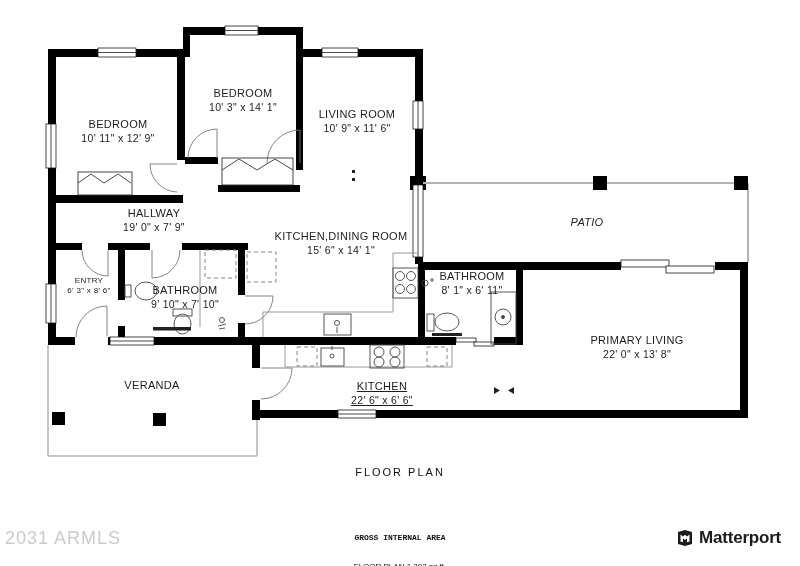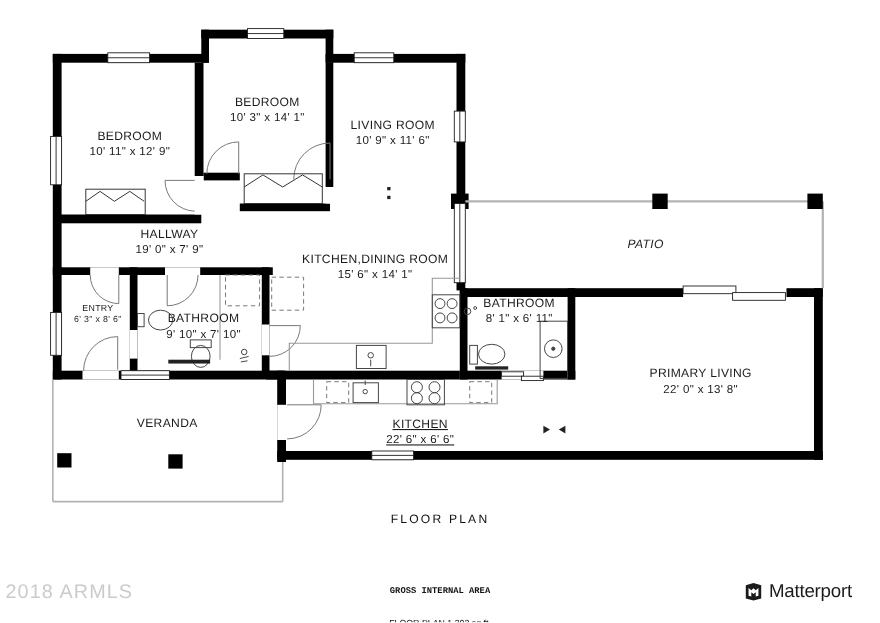--- a/index.html
+++ b/index.html
@@ -12,21 +12,21 @@
   .room-label.small{font-size:8px;line-height:10px;}
   .room-label.small .rdims{font-size:8px;}
   .plan-title{position:absolute;left:0;top:466px;width:800px;text-align:center;
               font-size:11px;letter-spacing:2px;color:#111;}
   .summary{position:absolute;left:0;top:514px;width:800px;text-align:center;
            font-size:8px;line-height:9.5px;color:#111;white-space:pre;}
   .summary .heading{font-weight:bold;font-family:Liberation Mono, monospace;}
   .watermark{position:absolute;left:5px;top:528px;font-size:18px;letter-spacing:1px;
              color:#cbcbcb;}
   .brand{position:absolute;left:676px;top:528px;display:flex;align-items:center;gap:5px;}
-  .brand .brand-text{font-size:17px;font-weight:normal;color:#1b1b1b;letter-spacing:-.2px;}
+  .brand .brand-text{font-size:17px;font-weight:bold;color:#1b1b1b;letter-spacing:-.2px;}
 </style>
 </head>
 <body>
 
 <div class="page">
 
   <svg class="plan-svg" width="800" height="566" viewBox="0 0 800 566">
 
     <g fill="#000">
       <rect x="183" y="27" width="120" height="8"></rect>
@@ -237,21 +237,21 @@
   <div class="plan-title">FLOOR PLAN</div>
 
   <div class="summary">
     <div class="heading">GROSS INTERNAL AREA</div>
     <div class="line">FLOOR PLAN 1,393 sq.ft.</div>
     
     
     
   </div>
 
-  <div class="watermark">2018 ARMLS</div>
+  <div class="watermark">2031 ARMLS</div>
 
   <div class="brand">
     <svg width="18" height="18" viewBox="0 0 18 18">
       <polygon points="2,3 9,1 16,3 16,15 9,17 2,15" fill="#1b1b1b"></polygon>
       <path d="M4.5,5.5 L7,7.5 L9,5.8 L11,7.5 L13.5,5.5 L13.5,12.5 L11,13.3 L11,9.5 L9,11 L7,9.5 L7,13.3 L4.5,12.5 Z" fill="#fff"></path>
     </svg>
     <span class="brand-text">Matterport</span>
   </div>
 
 </div>

